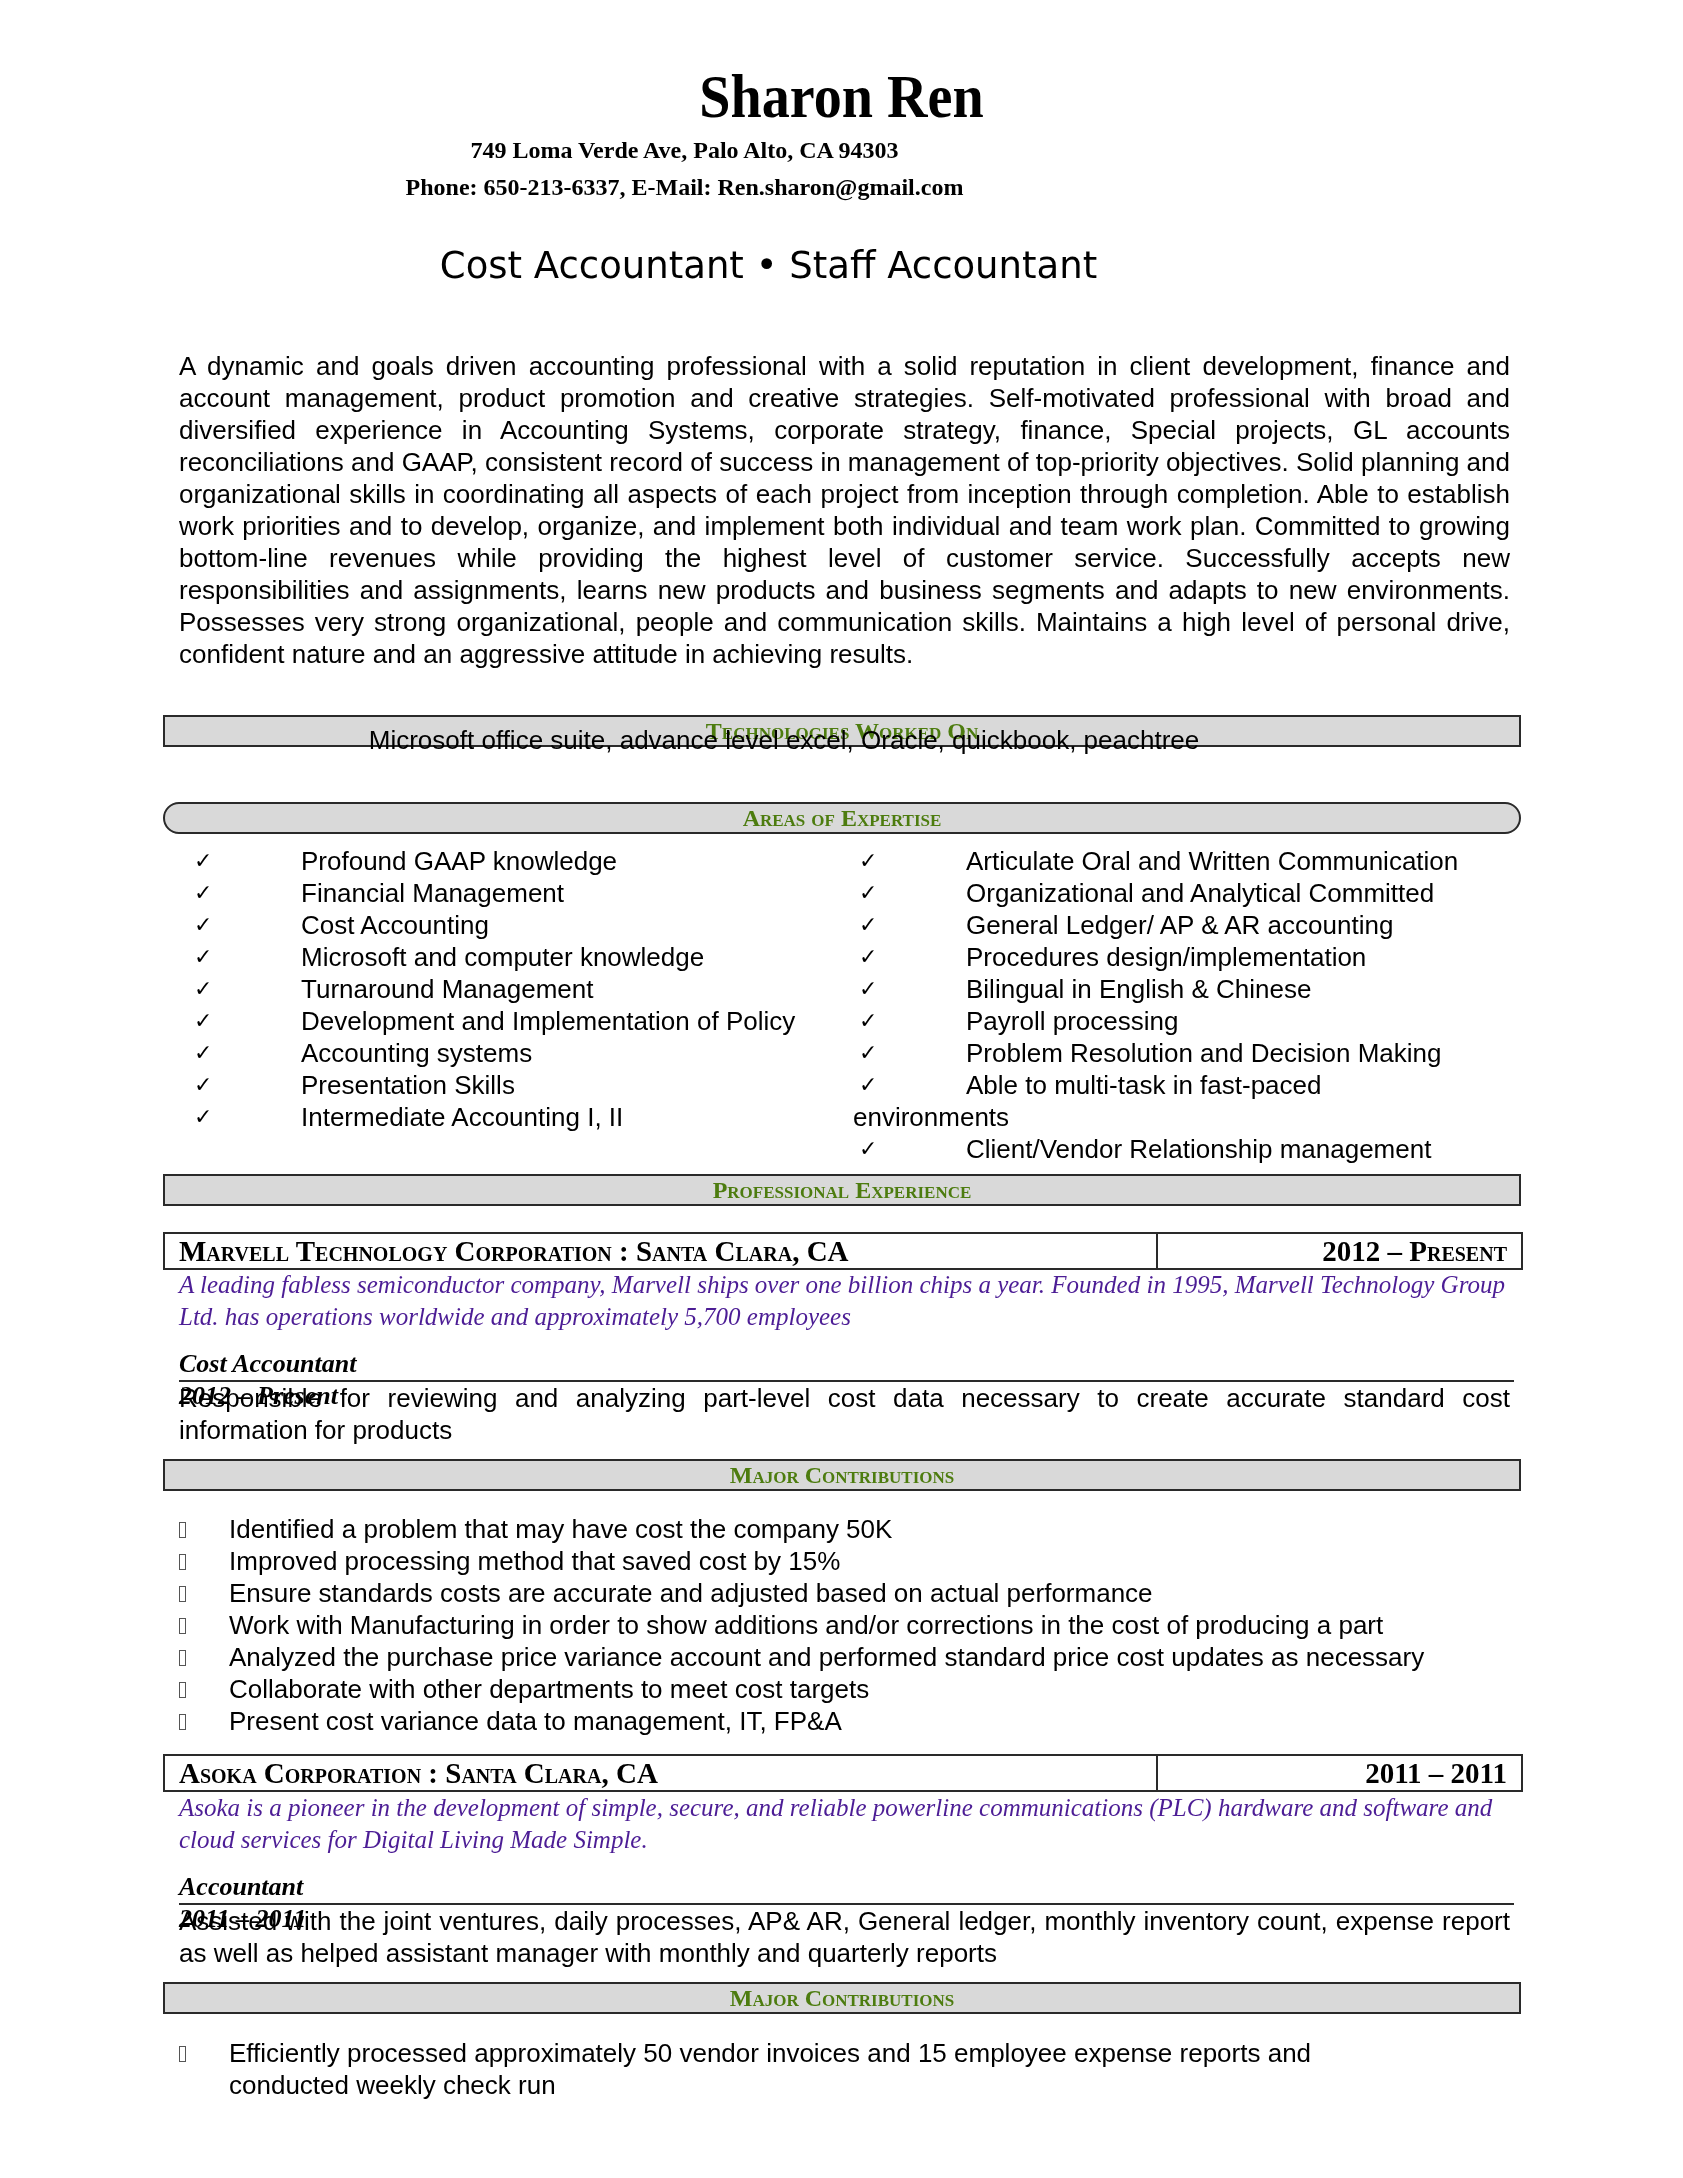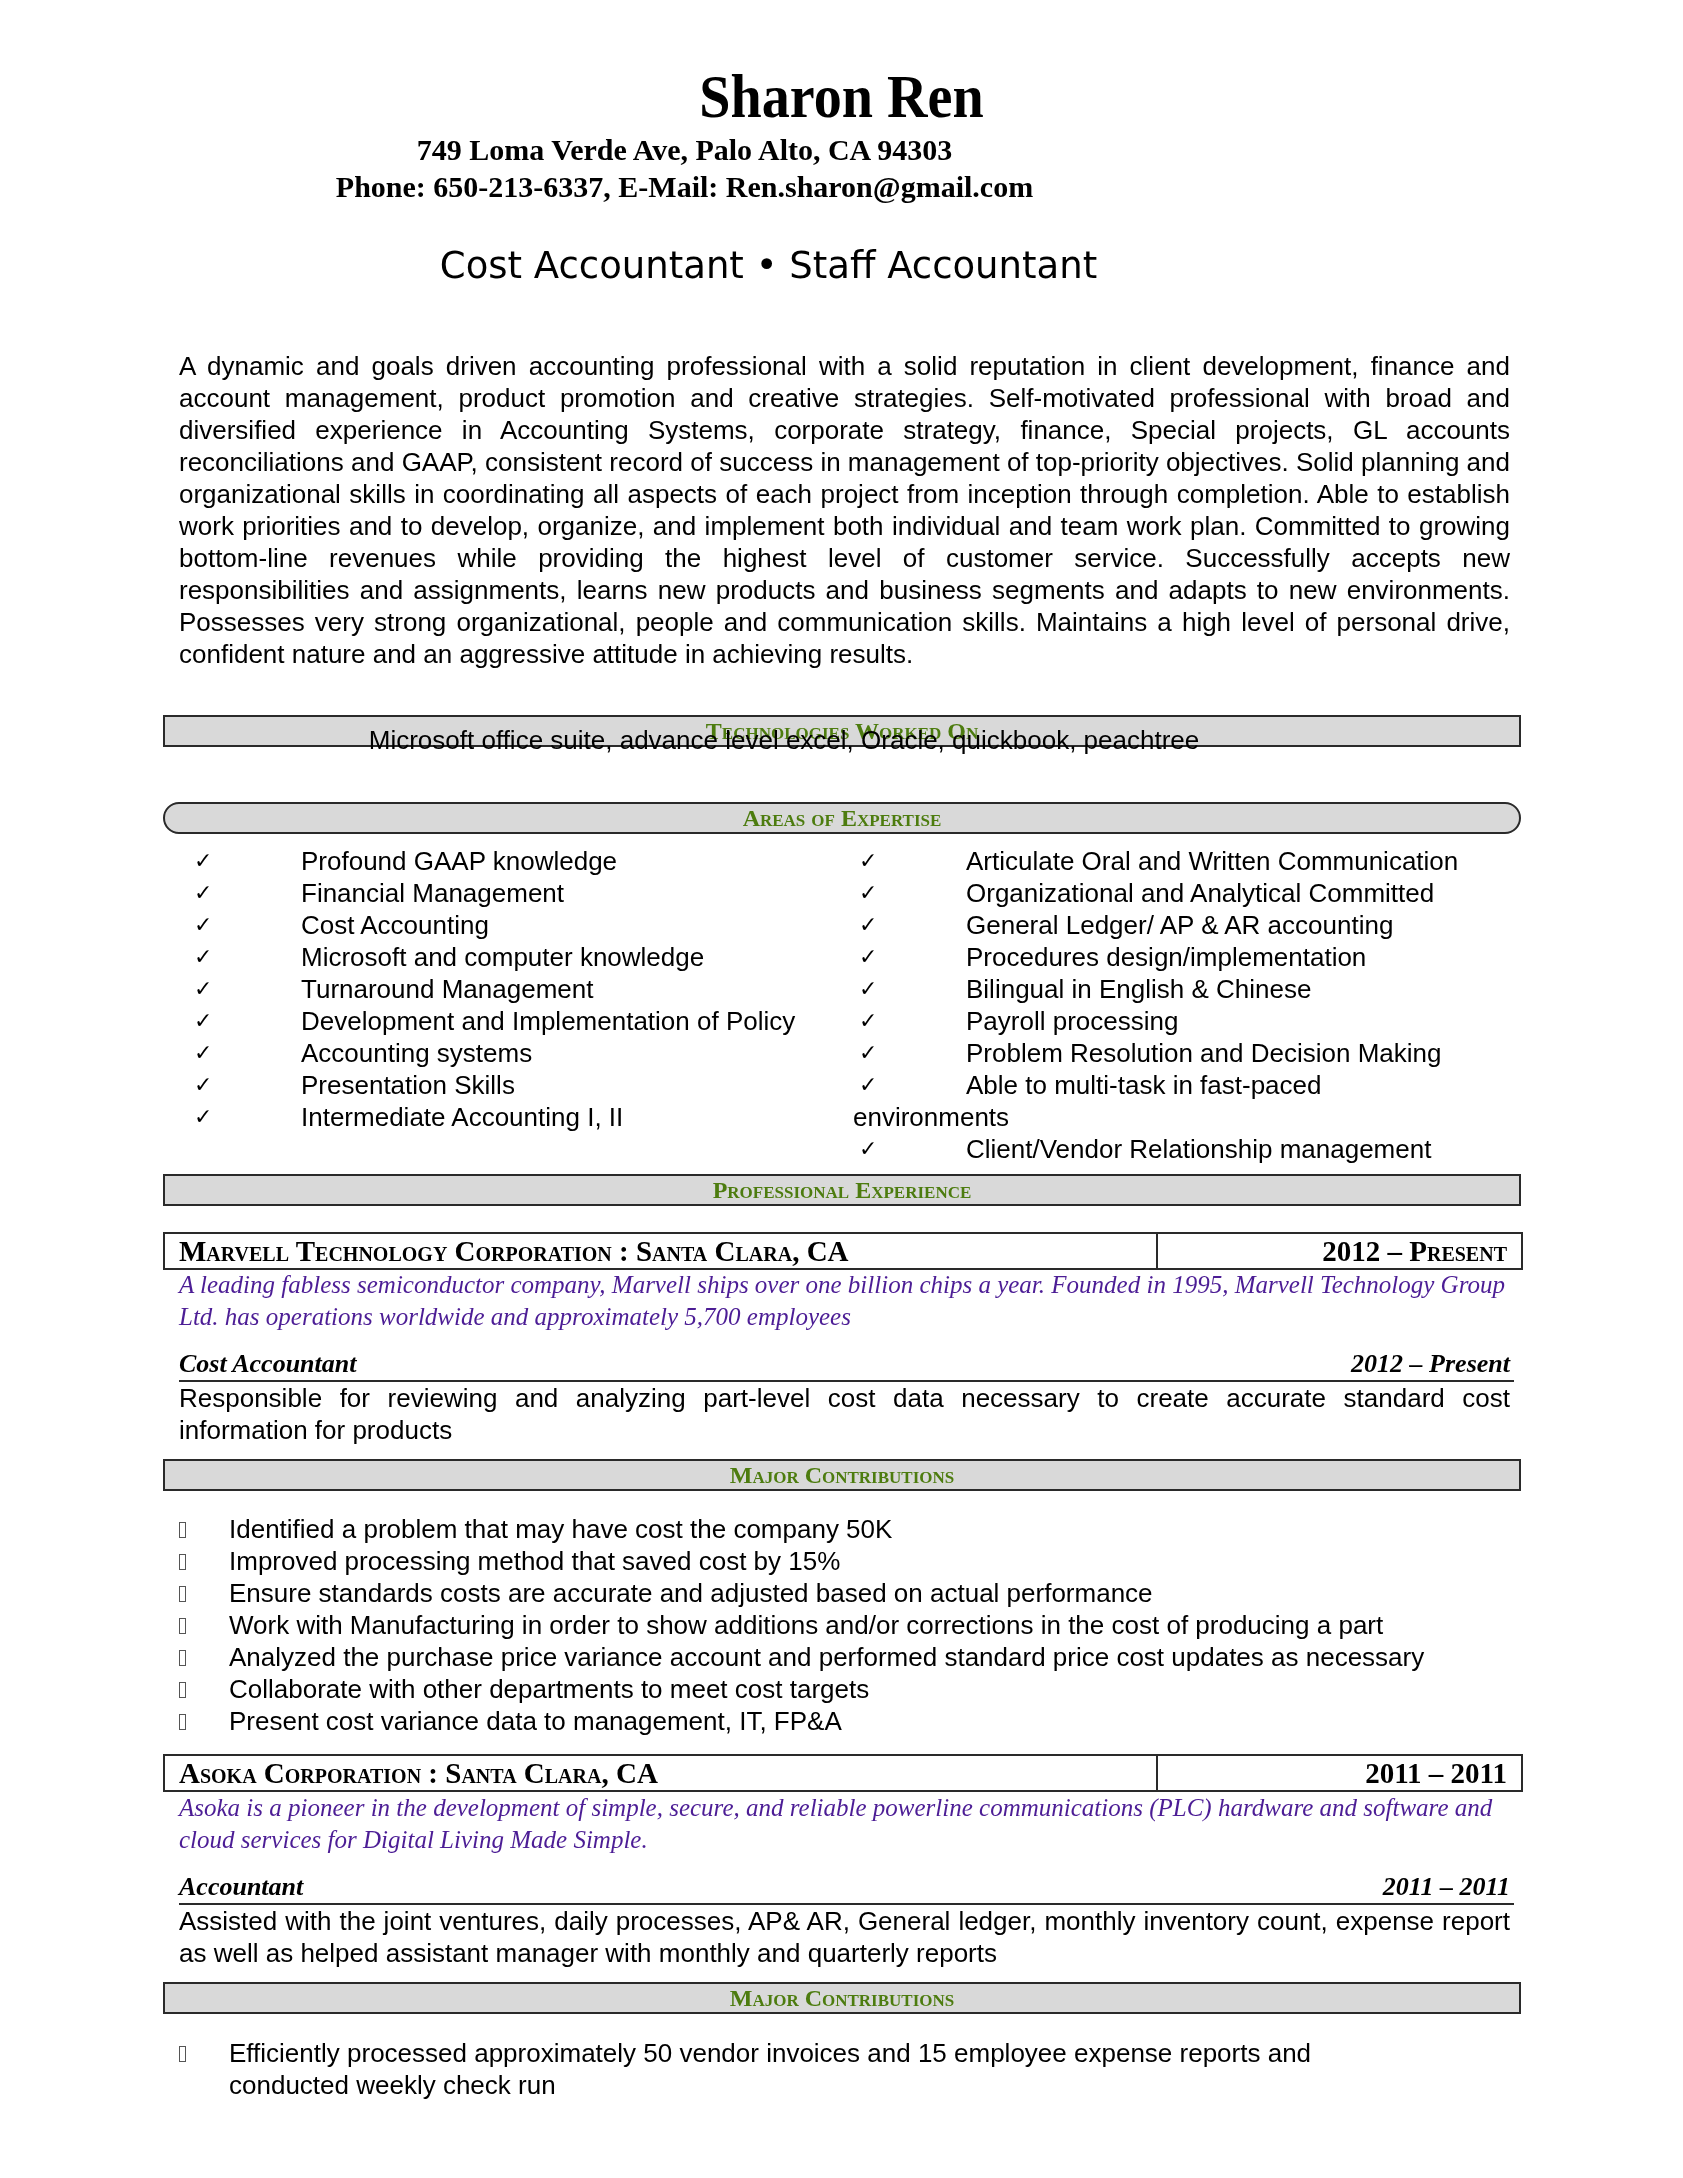--- a/index.html
+++ b/index.html
@@ -6,21 +6,21 @@
     body { width: 1683px; height: 2178px; position: relative; overflow: hidden; color: #000; }
     .page { position: absolute; left: 0; top: 0; width: 1683px; height: 2178px; }
 
     .name {
       position: absolute; left: 0; width: 1683px; top: 57px; text-align: center;
       font-family: "Liberation Serif", serif; font-weight: bold; font-size: 61px; line-height: 79px;
       transform: scaleX(0.92);
     }
     .contact {
       position: absolute; left: 0; width: 1369px; text-align: center;
-      font-family: "Liberation Serif", serif; font-weight: bold; font-size: 30px; line-height: 38px;
+      font-family: "Liberation Serif", serif; font-weight: bold; font-size: 24px; line-height: 38px;
     }
     .contact.addr { top: 131px; }
     .contact.phone { top: 168px; }
     .tagline {
       position: absolute; left: 0; width: 1537px; top: 242px; text-align: center;
       font-family: "DejaVu Sans", sans-serif; font-size: 37px; line-height: 48px;
     }
 
     .summary {
       position: absolute; left: 179px; width: 1331px; top: 350px;
@@ -59,20 +59,21 @@
 
     .company-desc {
       position: absolute; left: 179px; width: 1331px;
       font-family: "Liberation Serif", serif; font-style: italic; font-size: 25px; line-height: 32px; color: #4c1d95;
     }
     .role-row {
       position: absolute; left: 179px; width: 1335px; height: 34px;
       font-family: "Liberation Serif", serif; font-style: italic; font-weight: bold; font-size: 26px; line-height: 32px;
       border-bottom: 2px solid #2a2a2a; display: flex; justify-content: space-between; box-sizing: border-box;
       padding-right: 4px;
+      flex-direction: column;
     }
     .role-desc {
       position: absolute; left: 179px; width: 1331px;
       font-family: "Liberation Sans", sans-serif; font-size: 26px; line-height: 32px;
       text-align: justify; text-align-last: left;
     }
 
     .contrib-list { position: absolute; left: 179px; width: 1346px; font-family: "Liberation Sans", sans-serif; font-size: 26px; line-height: 32px; }
     .contrib-item { position: relative; padding-left: 50px; }
     .contrib-item .box { position: absolute; left: 0; top: 9px; width: 7px; height: 16px; border: 1px solid #555; box-sizing: border-box; }

